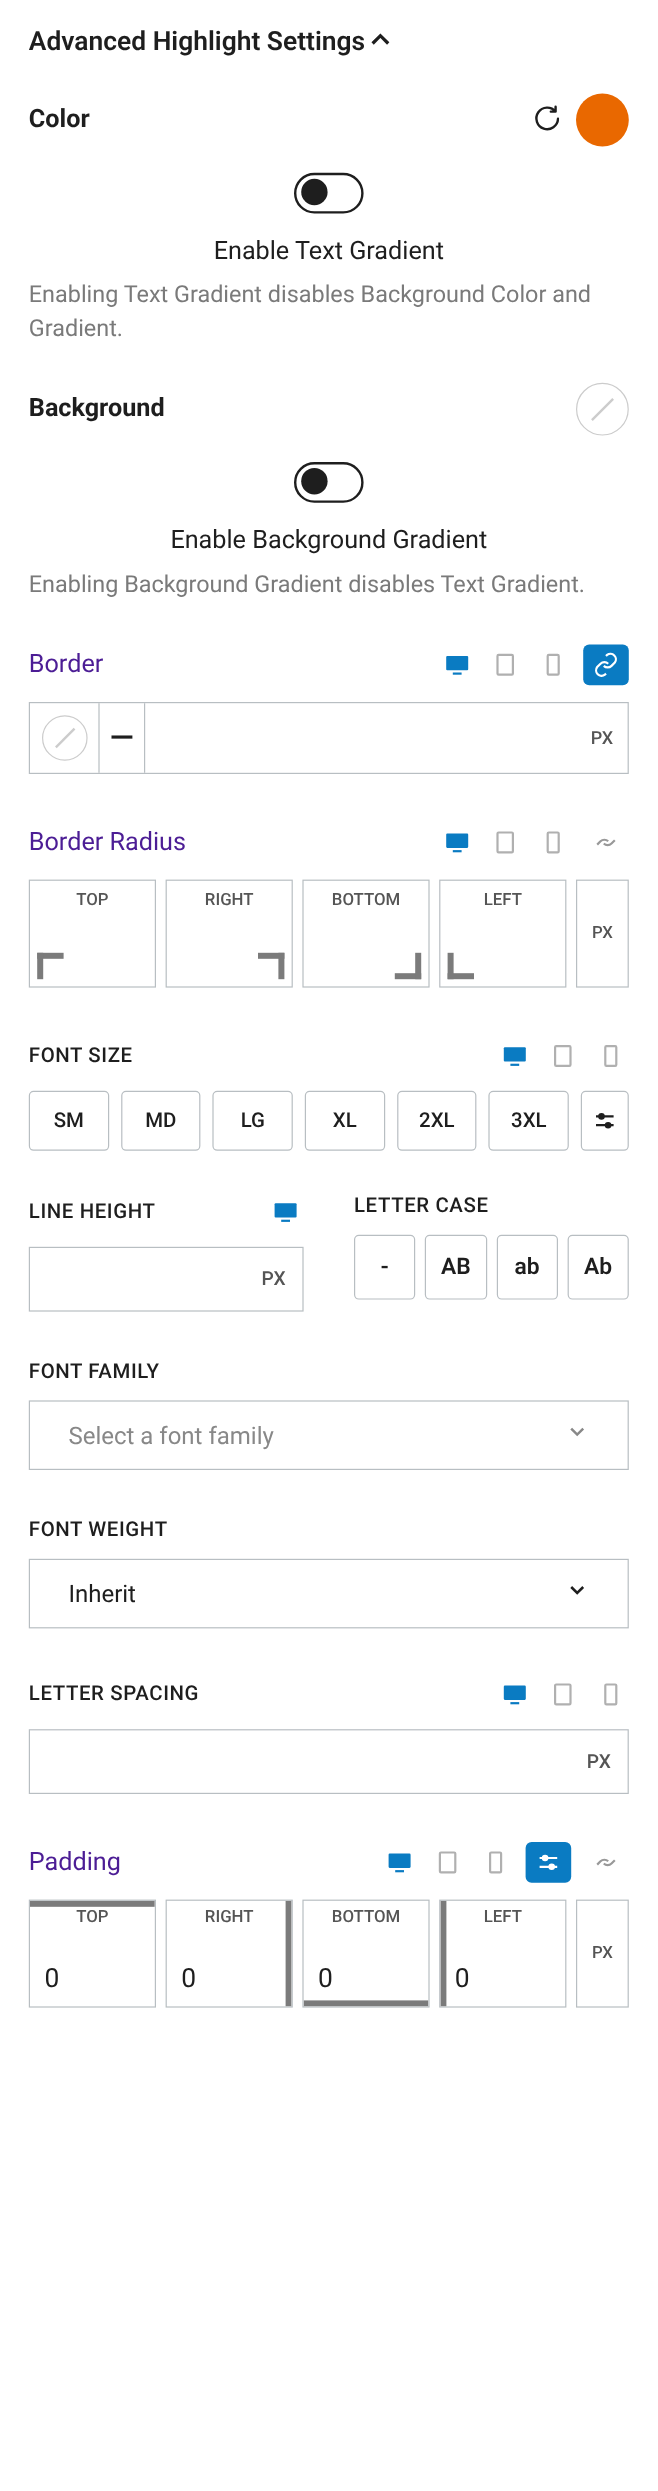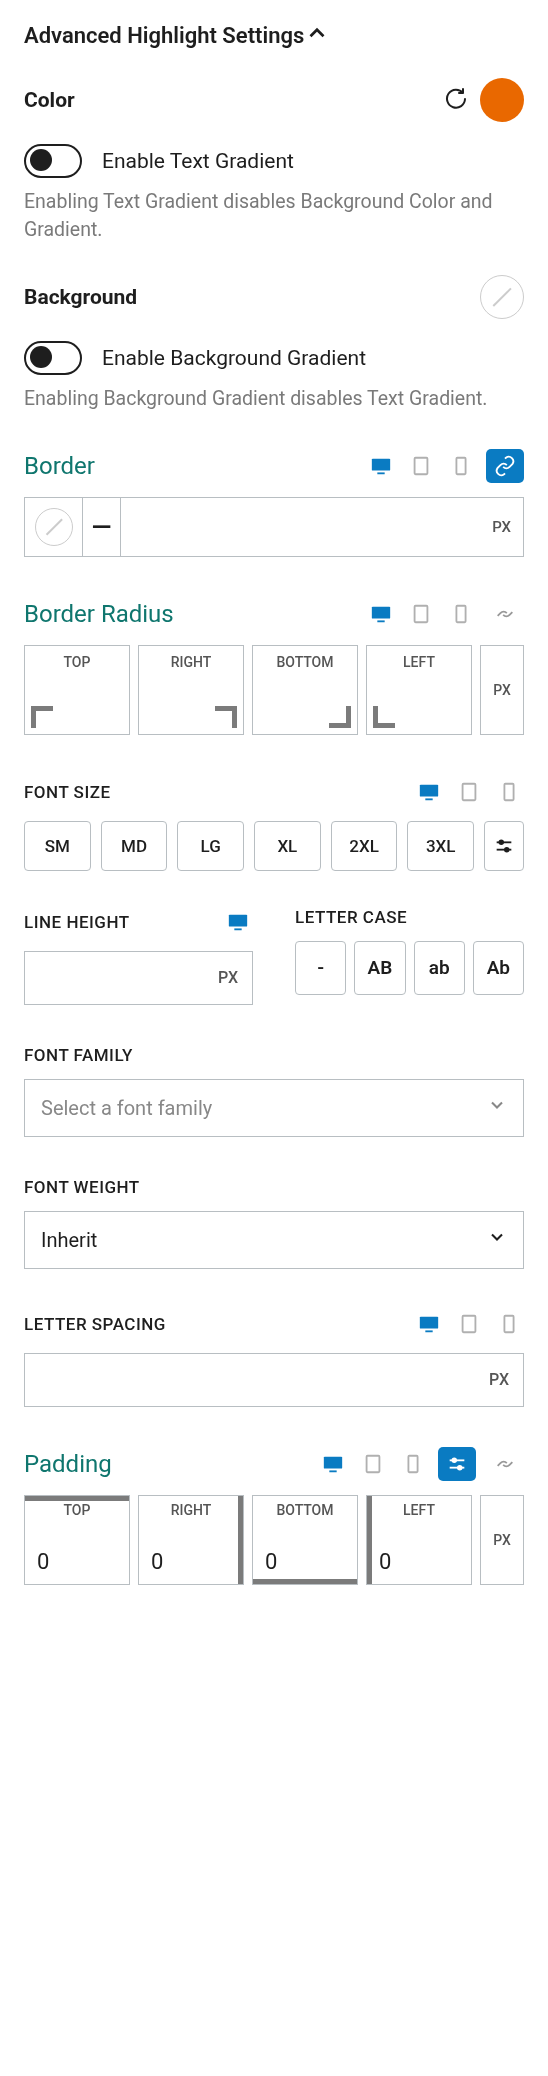--- a/index.html
+++ b/index.html
@@ -21,39 +21,39 @@
     font-weight: 600;
   }
   .chevron svg { width: 26px; height: 26px; }
   .row {
     display: flex;
     justify-content: space-between;
     align-items: center;
     margin-bottom: 22px;
   }
   .label-lg { font-size: 21px; font-weight: 700; color: #1e1e1e; }
-  .label-md { font-size: 24px; font-weight: 400; color: #0f766e; }
+  .label-md { font-size: 21px; font-weight: 400; color: #4c1d95; }
   .label-sm { font-size: 17px; font-weight: 500; letter-spacing: 0.5px; color: #1e1e1e; }
   .icon-row { display: flex; align-items: center; gap: 14px; }
   .color-swatch {
     width: 44px; height: 44px; border-radius: 50%;
     background: #e96800;
   }
   .empty-swatch {
     width: 44px; height: 44px; border-radius: 50%;
     border: 1.5px solid #ccc; background: #fff;
     position: relative;
   }
   .empty-swatch::after {
     content: ""; position: absolute; left: 50%; top: 50%;
     width: 60%; height: 1.5px; background: #ccc;
     transform: translate(-50%, -50%) rotate(-45deg);
   }
   .redo-icon svg { width: 24px; height: 24px; }
-  .toggle-row { display: flex; align-items: center; gap: 20px; margin-bottom: 10px; }
+  .toggle-row { display: flex; align-items: center; gap: 20px; margin-bottom: 10px; flex-direction: column; }
   .toggle {
     width: 58px; height: 34px; border-radius: 18px;
     border: 2.5px solid #1e1e1e; background: #fff; position: relative;
   }
   .toggle-knob {
     position: absolute; width: 22px; height: 22px; border-radius: 50%;
     background: #1e1e1e; top: 3px; left: 4px;
   }
   .toggle-label { font-size: 21px; }
   .helper-text { font-size: 19.5px; color: #7a7a7a; line-height: 1.45; margin-bottom: 30px; }
@@ -139,21 +139,21 @@
     padding-right: 14px; justify-content: flex-end; font-size: 16px; color: #555; font-weight: 500;
   }
   .case-row { display: flex; gap: 8px; }
   .case-btn {
     flex: 1; height: 54px; border: 1px solid #b8bec2; border-radius: 4px;
     display: flex; align-items: center; justify-content: center;
     font-size: 19px; font-weight: 600; color: #1e1e1e;
   }
   .select-box {
     height: 58px; border: 1px solid #b8bec2; display: flex; align-items: center;
-    justify-content: space-between; padding: 0 16px; font-size: 20px; color: #888;
+    justify-content: space-between; padding: 0 32px; font-size: 20px; color: #888;
   }
   .select-box.dark-text { color: #1e1e1e; }
   .pad-row { display: flex; gap: 8px; height: 90px; }
   .pad-cell {
     flex: 1; border: 1px solid #b8bec2; position: relative; overflow: hidden;
   }
   .pad-cell-label {
     text-align: center; font-size: 14px; color: #555; font-weight: 500; padding-top: 6px;
   }
   .pad-val {

